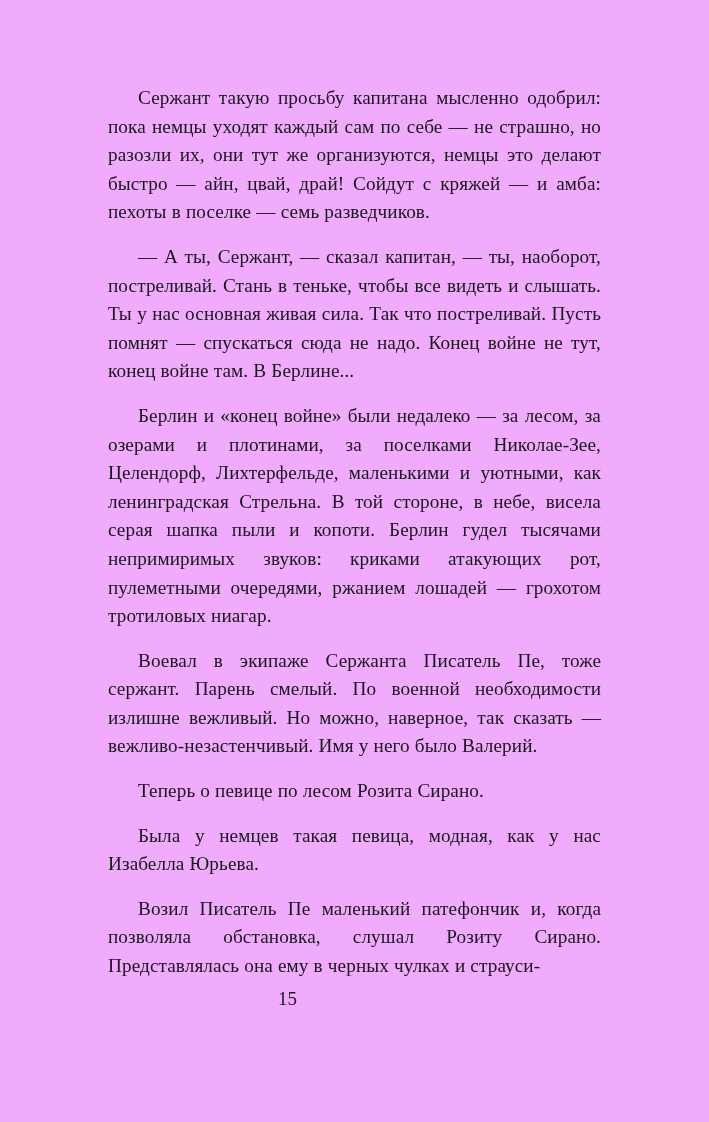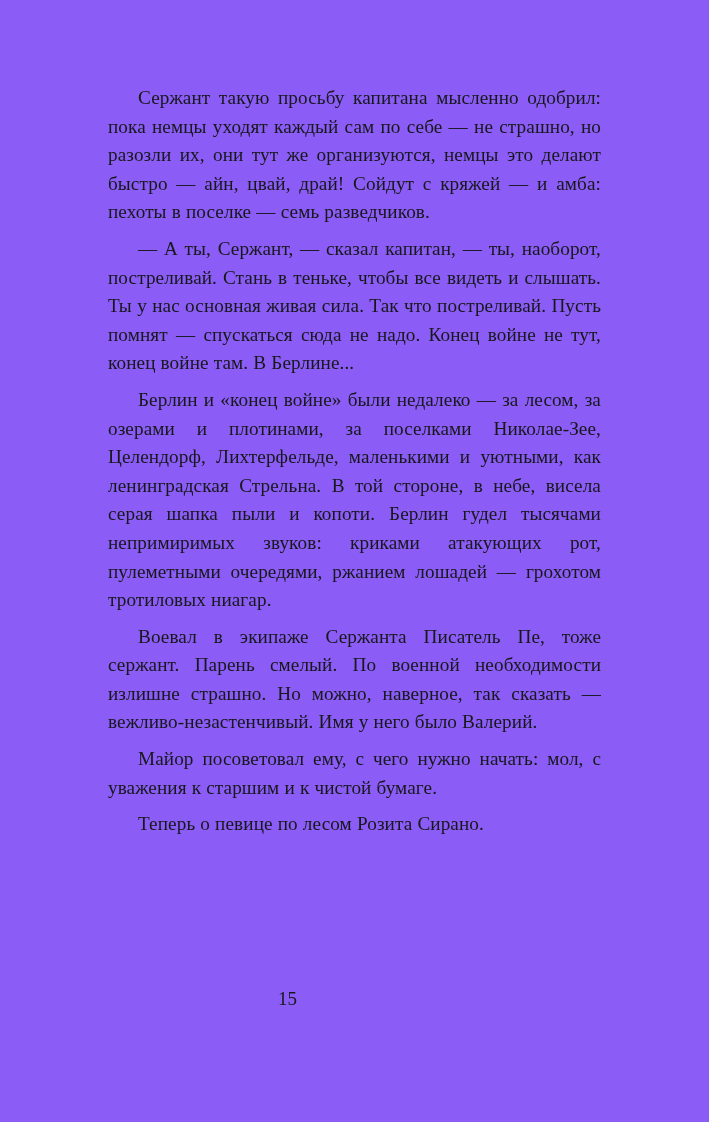--- a/index.html
+++ b/index.html
@@ -14,42 +14,42 @@
     color: #1a1a1a;
     position: relative;
     overflow: hidden;
   }
   .page {
     position: absolute;
     left: 0;
     top: 0;
     width: 709px;
     height: 1122px;
-    background: #8b5cf6;
+    background: #f0abfc;
   }
   .text-block {
     position: absolute;
     left: 108px;
     top: 84px;
     width: 493px;
   }
   .para {
     margin: 0;
     text-indent: 30px;
     text-align: justify;
     font-size: 19.2px;
     line-height: 28.6px;
     letter-spacing: 0.1px;
     word-spacing: 0.2px;
     color: #16181a;
     -webkit-hyphens: manual;
     hyphens: manual;
   }
   .para + .para {
-    margin-top: 8px;
+    margin-top: 16px;
   }
   .page-number {
     position: absolute;
     left: 0;
     top: 988px;
     width: 575px;
     text-align: center;
     font-size: 19px;
     line-height: 22px;
     color: #16181a;
@@ -57,20 +57,21 @@
 </style>
 </head>
 <body>
 
 <div class="page">
 
   <div class="text-block">
     <p class="para">Сержант такую просьбу капитана мысленно одобрил: пока немцы уходят каждый сам по себе — не страшно, но разозли их, они тут же организуются, немцы это делают быстро — айн, цвай, драй! Сойдут с кряжей — и амба: пехоты в поселке — семь разведчиков.</p>
     <p class="para">— А ты, Сержант, — сказал капитан, — ты, наоборот, постреливай. Стань в теньке, чтобы все видеть и слышать. Ты у нас основная живая сила. Так что постреливай. Пусть помнят — спускаться сюда не надо. Конец войне не тут, конец войне там. В Берлине...</p>
     <p class="para">Берлин и «конец войне» были недалеко — за лесом, за озерами и плотинами, за поселками Николае-Зее, Целендорф, Лихтерфельде, маленькими и уютными, как ленинградская Стрельна. В той стороне, в небе, висела серая шапка пыли и копоти. Берлин гудел тысячами непримиримых звуков: криками атакующих рот, пулеметными очередями, ржанием лошадей — грохотом тротиловых ниагар.</p>
-    <p class="para">Воевал в экипаже Сержанта Писатель Пе, тоже сержант. Парень смелый. По военной необходимости излишне страшно. Но можно, наверное, так сказать — вежливо-незастенчивый. Имя у него было Валерий.</p>
-    <p class="para">Майор посоветовал ему, с чего нужно начать: мол, с уважения к старшим и к чистой бумаге.</p>
+    <p class="para">Воевал в экипаже Сержанта Писатель Пе, тоже сержант. Парень смелый. По военной необходимости излишне вежливый. Но можно, наверное, так сказать — вежливо-незастенчивый. Имя у него было Валерий.</p>
     <p class="para">Теперь о певице по лесом Розита Сирано.</p>
+    <p class="para">Была у немцев такая певица, модная, как у нас Изабелла Юрьева.</p>
+    <p class="para">Возил Писатель Пе маленький патефончик и, когда позволяла обстановка, слушал Розиту Сирано. Представлялась она ему в черных чулках и страуси-</p>
   </div>
 
   <div class="page-number">15</div>
 
 </div>
 
 </body></html>

